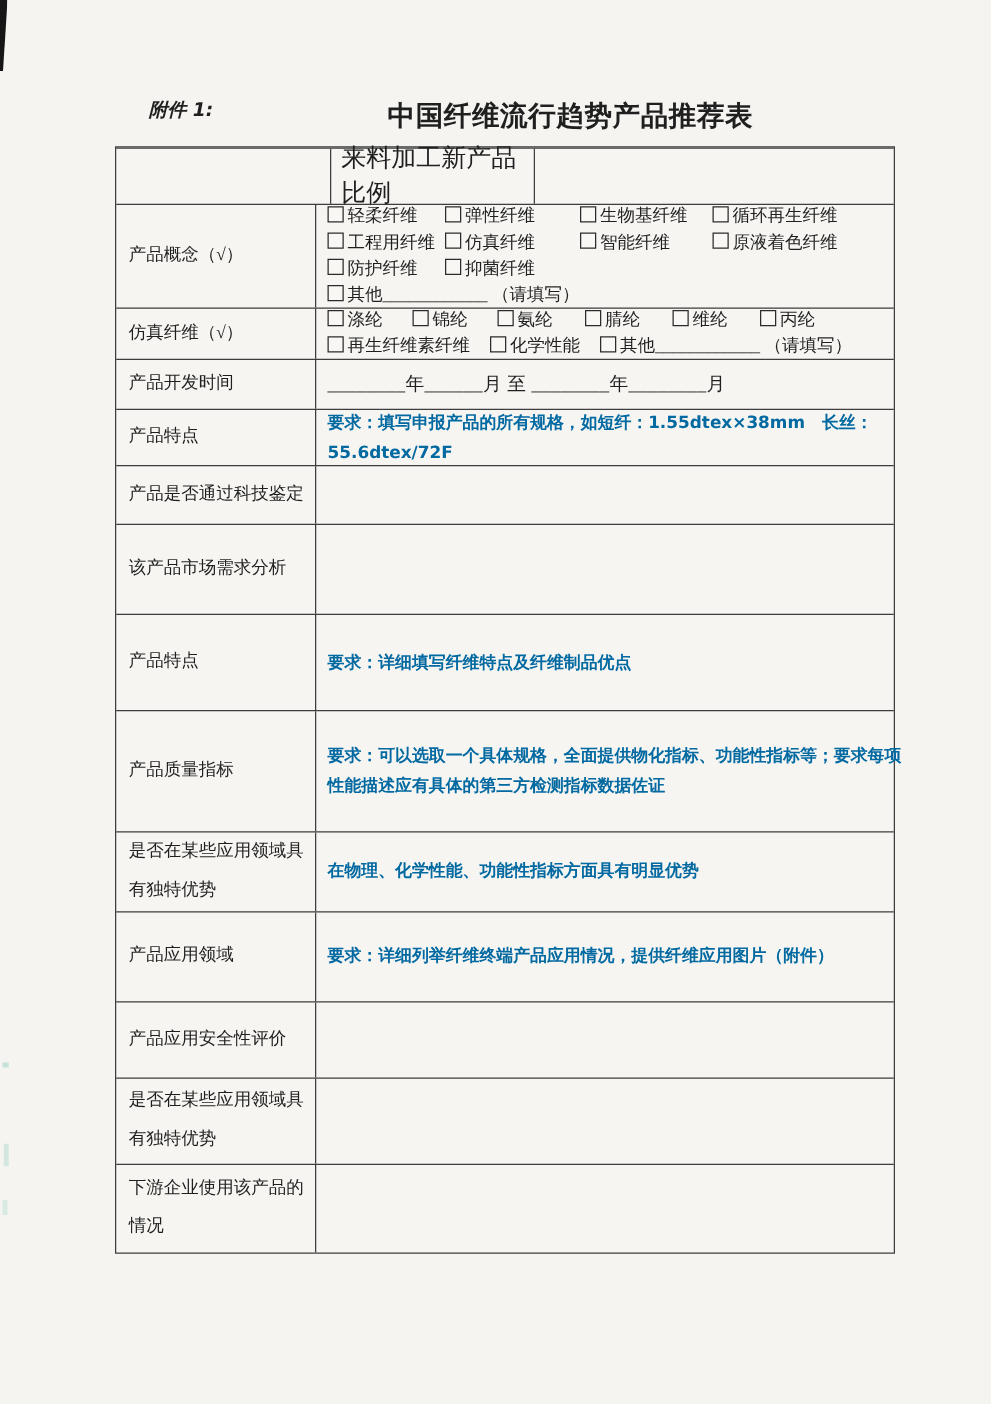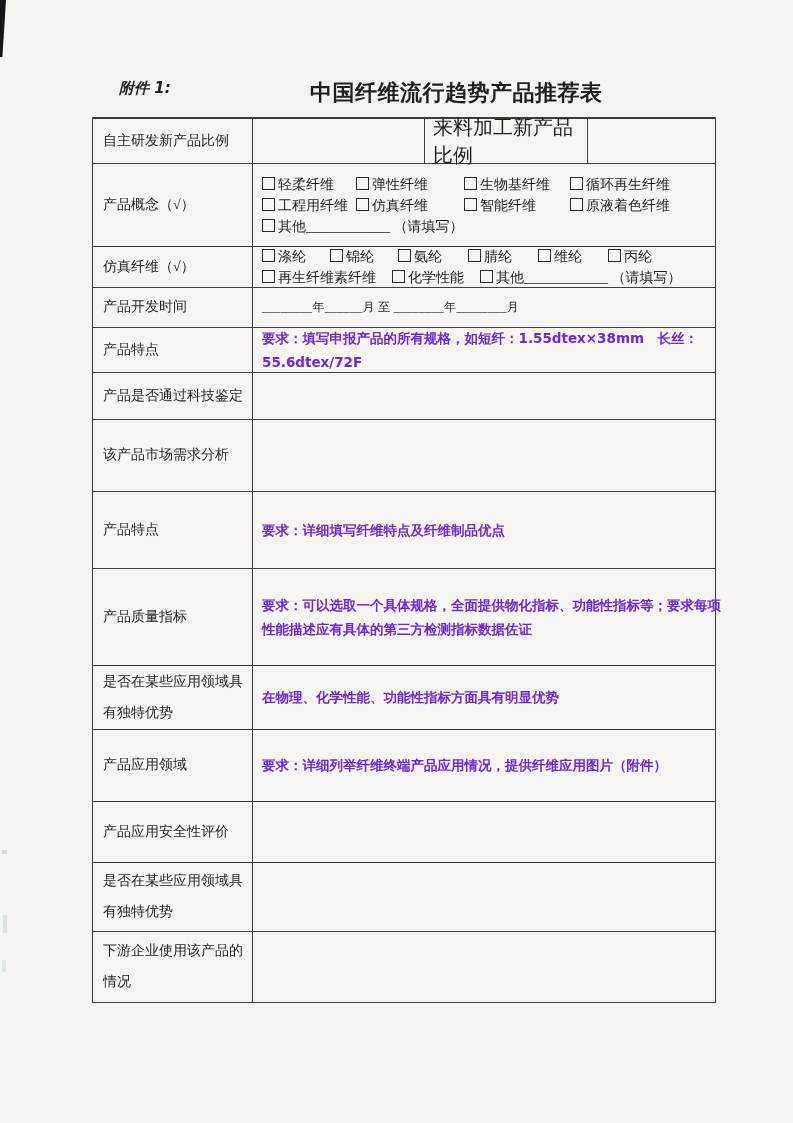--- a/index.html
+++ b/index.html
@@ -44,56 +44,58 @@
   .cbline{line-height:21px;white-space:nowrap;}
   .cbi{display:inline-block;}
   .cb{display:inline-block;width:11px;height:11px;border:1px solid #2b2b2b;
     margin-right:3px;vertical-align:-1px;background:#f8f7f4;}
   .w94{width:94px}.w108{width:108px}.w106{width:106px}
   .k68{width:68px}.k70{width:70px}
   .g16{margin-right:16px}
 
   
   .req{font-family:"DejaVu Sans","Liberation Sans",sans-serif;font-weight:600;
-    font-size:13.5px;line-height:1.8;white-space:nowrap;color:#6d28d9;}
-  .dev{font-size:12px;letter-spacing:.3px;white-space:nowrap;}
+    font-size:13.5px;line-height:1.8;white-space:nowrap;color:#0369a1;}
+  .dev{font-size:15px;letter-spacing:.3px;white-space:nowrap;}
 </style>
 </head>
 <body>
 
 <div class="page">
 
   <div class="art-corner"></div>
   <div class="art-mark m1"></div>
   <div class="art-mark m2"></div>
   <div class="art-mark m3"></div>
 
   <div class="hdr-attach">附件 1:</div>
   <div class="hdr-title">中国纤维流行趋势产品推荐表</div>
 
   <div class="tbl">
 
 
     <div class="row h45">
-      <div class="lab">自主研发新产品比例</div>
       <div class="con split">
         <div class="sub sub1"></div>
         <div class="sub sub2">来料加工新产品比例</div>
         <div class="sub sub3"></div>
       </div>
     </div>
 
     <div class="row h83">
       <div class="lab">产品概念（√）</div>
       <div class="con">
         <div class="cbline">
           <span class="cbi w94"><span class="cb"></span><span>轻柔纤维</span></span><span class="cbi w108"><span class="cb"></span><span>弹性纤维</span></span><span class="cbi w106"><span class="cb"></span><span>生物基纤维</span></span><span class="cbi"><span class="cb"></span><span>循环再生纤维</span></span>
         </div>
         <div class="cbline">
           <span class="cbi w94"><span class="cb"></span><span>工程用纤维</span></span><span class="cbi w108"><span class="cb"></span><span>仿真纤维</span></span><span class="cbi w106"><span class="cb"></span><span>智能纤维</span></span><span class="cbi"><span class="cb"></span><span>原液着色纤维</span></span>
+        </div>
+        <div class="cbline">
+          <span class="cbi w94"><span class="cb"></span><span>防护纤维</span></span><span class="cbi"><span class="cb"></span><span>抑菌纤维</span></span>
         </div>
         <div class="cbline">
           <span class="cbi"><span class="cb"></span><span>其他____________ （请填写）</span></span>
         </div>
       </div>
     </div>
 
     <div class="row h41">
       <div class="lab">仿真纤维（√）</div>
       <div class="con">

